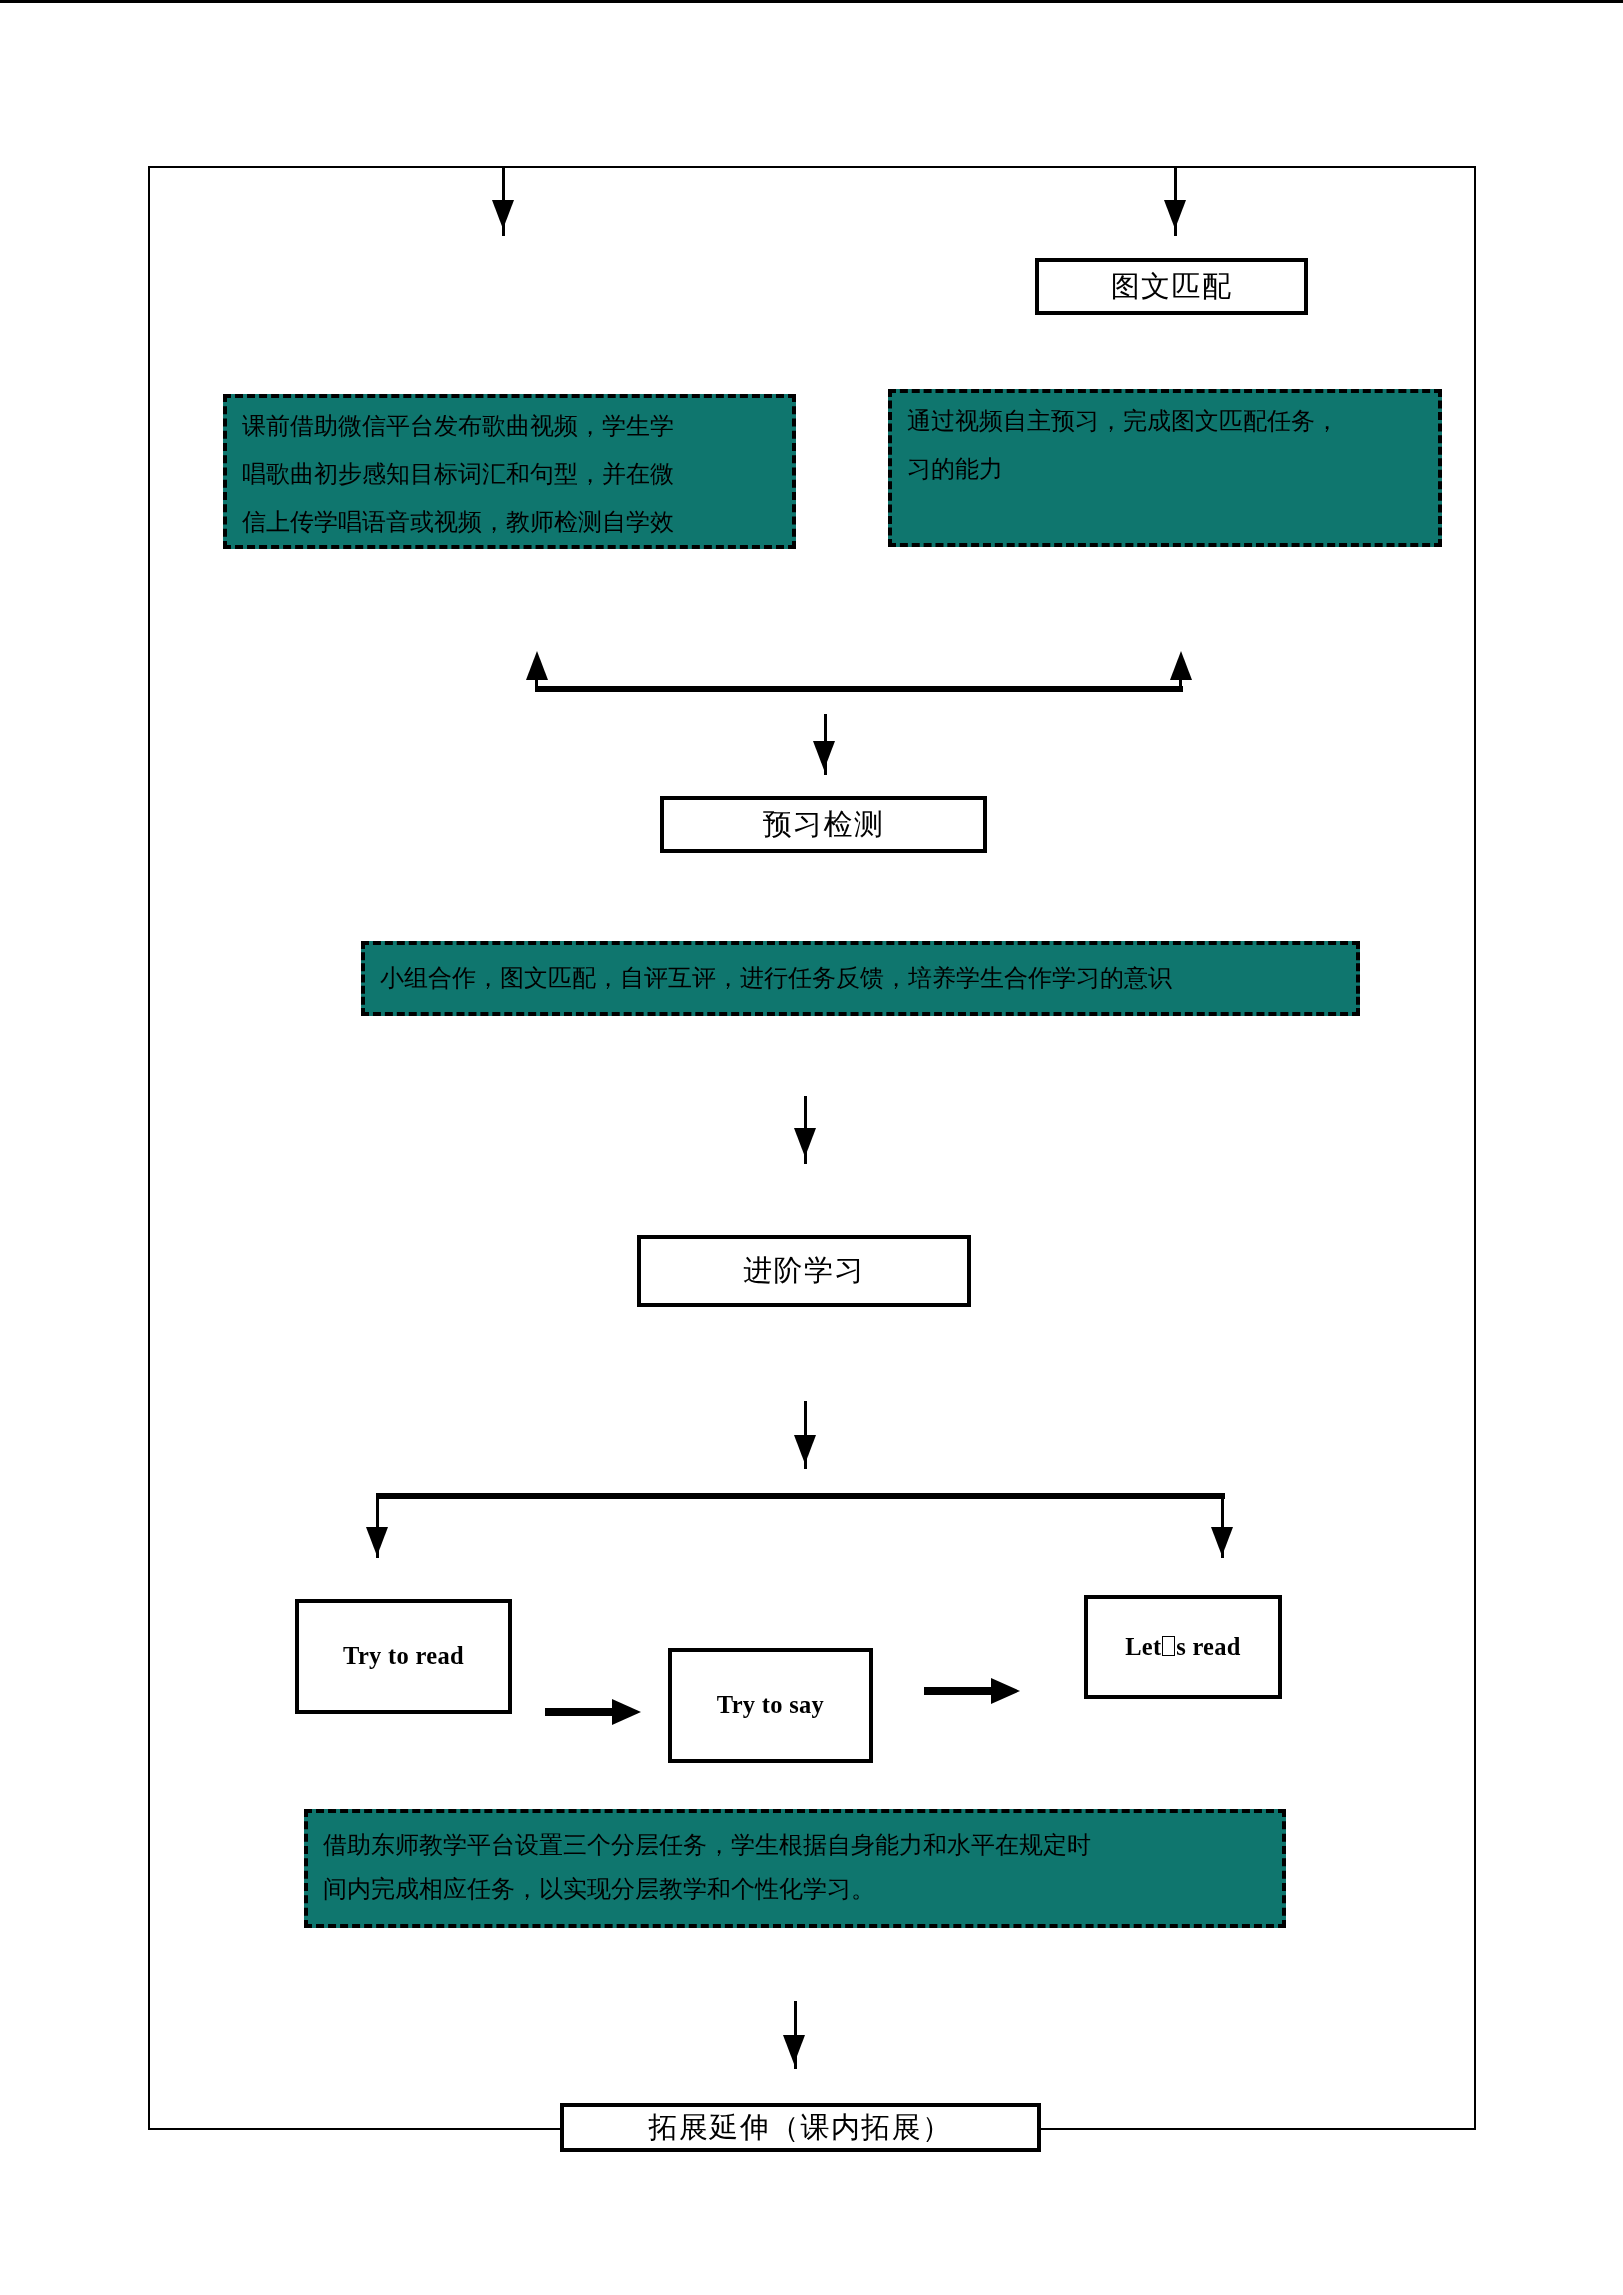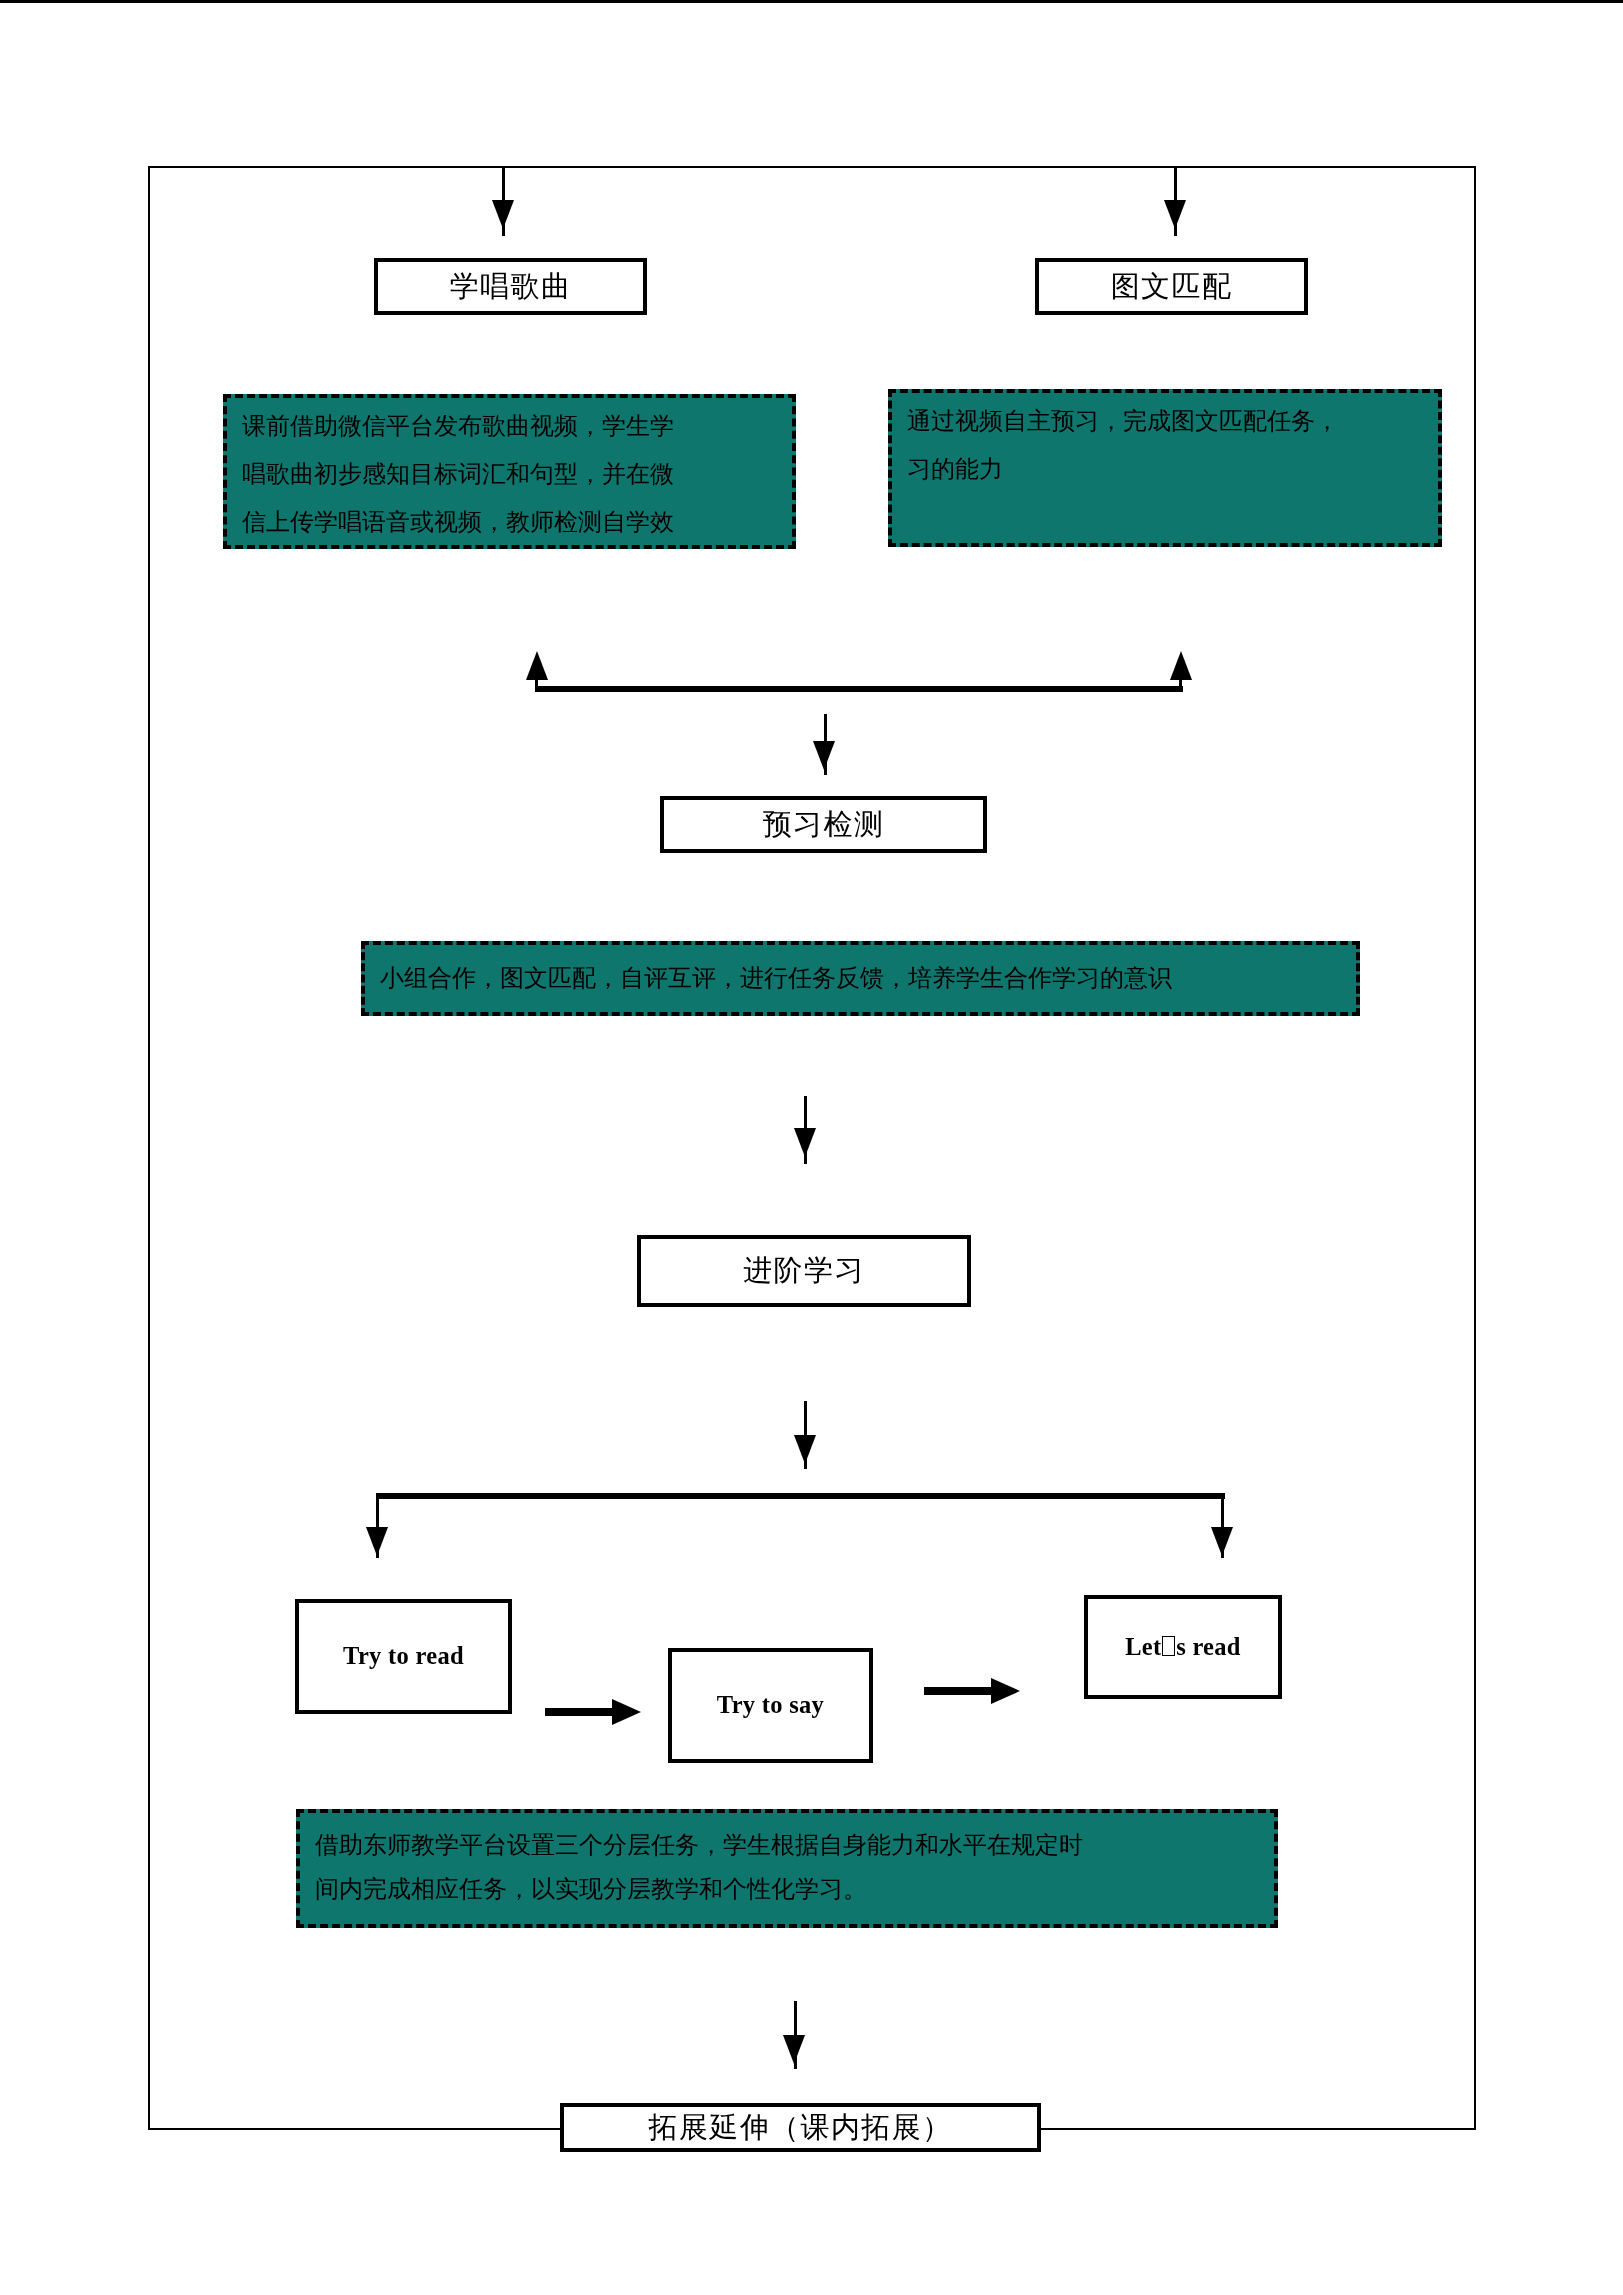--- a/index.html
+++ b/index.html
@@ -123,23 +123,20 @@
   <div class="page-top-rule"></div>
 
   <div class="chart-frame"></div>
 
   <div class="vline" style="left:502px; top:168px; height:68px;"></div>
   <div class="arrow-down" style="left:492px; top:200px;"></div>
 
   <div class="vline" style="left:1174px; top:168px; height:68px;"></div>
   <div class="arrow-down" style="left:1164px; top:200px;"></div>
 
-  <div class="node cn" style="left:374px; top:258px; width:273px; height:57px;">
-    <span>学唱歌曲</span>
-  </div>
 
   <div class="node cn" style="left:1035px; top:258px; width:273px; height:57px;">
     <span>图文匹配</span>
   </div>
 
   <div class="note" style="left:223px; top:394px; width:573px; height:155px;">
     <div>课前借助微信平台发布歌曲视频，学生学</div>
     <div>唱歌曲初步感知目标词汇和句型，并在微</div>
     <div>信上传学唱语音或视频，教师检测自学效</div>
   </div>
@@ -193,21 +190,21 @@
   <div class="node en" style="left:1084px; top:1571px; width:198px; height:104px;">
     <span><span>Let</span><span class="tofu"></span><span>s read</span></span>
   </div>
 
   <div class="hline" style="left:545px; top:1708px; width:68px; height:7.5px;"></div>
   <div class="arrow-right" style="left:612px; top:1699px;"></div>
 
   <div class="hline" style="left:924px; top:1687px; width:68px; height:7.5px;"></div>
   <div class="arrow-right" style="left:991px; top:1678px;"></div>
 
-  <div class="note" style="left:296px; top:1809px; width:982px; height:119px; line-height:1.85; padding-top:9.5px;">
+  <div class="note" style="left:304px; top:1809px; width:982px; height:119px; line-height:1.85; padding-top:9.5px;">
     <div>借助东师教学平台设置三个分层任务，学生根据自身能力和水平在规定时</div>
     <div>间内完成相应任务，以实现分层教学和个性化学习。</div>
   </div>
 
   <div class="vline" style="left:794px; top:2001px; height:68px;"></div>
   <div class="arrow-down" style="left:783px; top:2035px;"></div>
 
   <div class="node cn" style="left:560px; top:2103px; width:481px; height:49px;">
     <span>拓展延伸（课内拓展）</span>
   </div>

